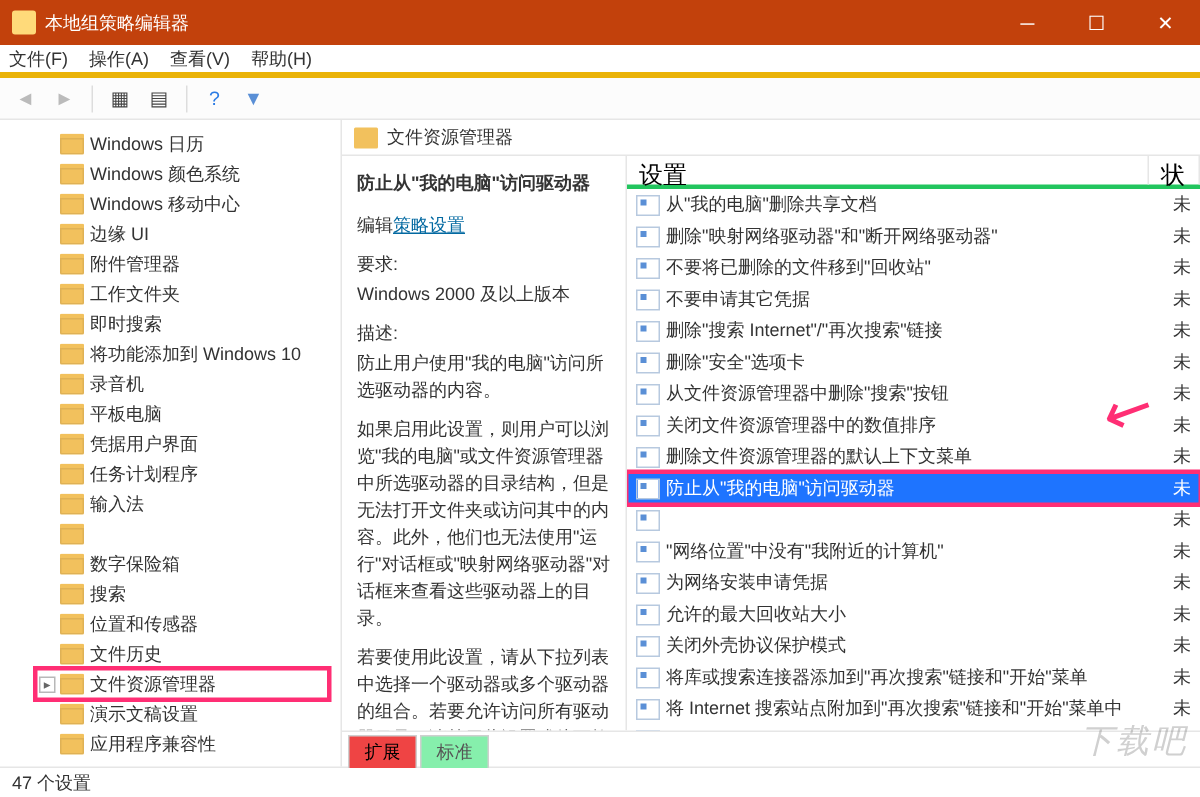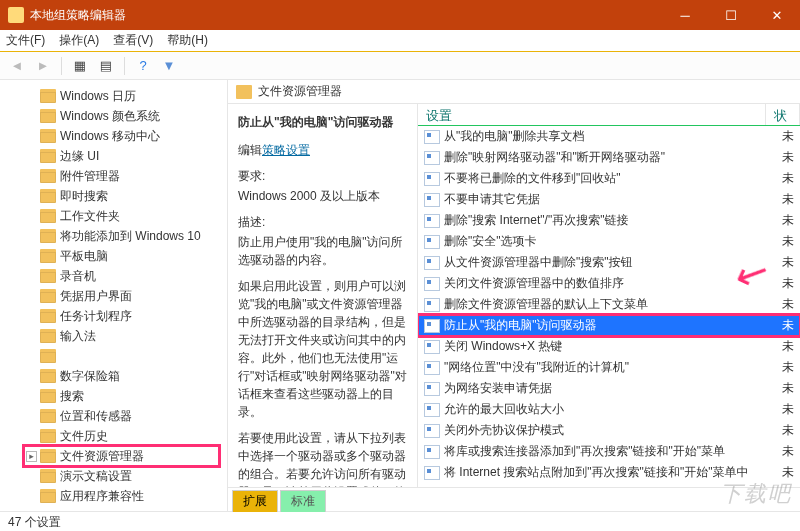--- a/index.html
+++ b/index.html
@@ -3,21 +3,21 @@
 <meta charset="utf-8">
 <style>
 * { margin: 0; padding: 0; box-sizing: border-box; font-family: "Microsoft YaHei", "SimSun", Arial, sans-serif; }
 html, body { width: 800px; height: 531px; overflow: hidden; background: #fff; }
 
 .titlebar { height: 30px; background: #c2410c; display: flex; align-items: center; padding: 0 0 0 8px; color: #fff; font-size: 12px; }
 .titlebar .app-icon { width: 16px; height: 16px; background: #ffda7a; margin-right: 6px; display:inline-block; border-radius:2px; }
 .titlebar .title { flex: 1; }
 .titlebar .wbtn { width: 46px; height: 30px; display: flex; align-items: center; justify-content: center; font-size: 13px; color:#fff; }
 
-.menubar { height: 22px; background: #fff; border-bottom: 1px solid #eab308; display: flex; align-items: center; font-size: 12px; padding: 0 6px; color:#333; }
+.menubar { height: 22px; background: #fff; border-bottom: 4px solid #eab308; display: flex; align-items: center; font-size: 12px; padding: 0 6px; color:#333; }
 .menubar span { margin-right: 14px; }
 
 .toolbar { height: 28px; background: #fcfcfc; border-bottom: 1px solid #e6e6e6; display: flex; align-items: center; padding: 0 6px; gap: 4px; }
 .toolbar .tbtn { width: 22px; height: 22px; display:flex; align-items:center; justify-content:center; font-size:13px; color:#444; border:1px solid transparent; }
 .toolbar .tbtn.disabled { color:#bbb; }
 .toolbar .sep { width:1px; height:18px; background:#ddd; margin:0 3px; }
 
 .content { display:flex; height: calc(531px - 30px - 22px - 28px - 20px); }
 
 .tree { width: 228px; border-right: 1px solid #e6e6e6; overflow-y: scroll; font-size: 12px; color:#333; padding: 6px 0; }
@@ -29,34 +29,34 @@
 
 .right { flex:1; display:flex; flex-direction:column; }
 .header-row { display:flex; align-items:center; height:24px; border-bottom:1px solid #e6e6e6; font-size:12px; color:#333; }
 .header-row .hico { width:16px; height:14px; background:#f2c15d; margin: 0 6px 0 8px; border-radius:1px; }
 .panes { flex:1; display:flex; overflow:hidden; }
 .detail { width: 190px; border-right:1px solid #e6e6e6; padding:10px 10px; font-size:12px; color:#333; overflow:hidden; }
 .detail .pol-title { font-weight:bold; margin-bottom:10px; }
 .detail a { color:#0369a1; text-decoration:underline; }
 .detail p { margin: 8px 0; line-height:1.5; }
 .list-wrap { flex:1; position:relative; overflow:hidden; }
-.list-head { display:flex; height:22px; border-bottom:1px solid #22c55e; font-size:13px; color:#0f766e; }
+.list-head { display:flex; height:22px; border-bottom:3px solid #22c55e; font-size:16px; color:#000000; }
 .list-head .col { padding:3px 8px; border-right:1px solid #e6e6e6; }
 .list-head .col:first-child { flex:1; }
 .list-head .col:last-child { width:34px; }
 .list-body { overflow-y:scroll; height: calc(100% - 22px); font-size:12px; }
 .row { display:flex; align-items:center; height:21px; padding:0 6px; color:#333; white-space:nowrap; }
 .row .rico { width:16px; height:14px; margin-right:4px; flex:none; display:inline-block; background:
   linear-gradient(#fff,#fff) padding-box; border:1px solid #b7c9df; position:relative; }
 .row .rico::after{ content:""; position:absolute; left:2px; top:2px; width:4px; height:4px; background:#5a8fd6; }
 .row.selected { background:#1e74ff; color:#fff; outline:3px solid #ff2e74; outline-offset:-1px; }
 .row .state { margin-left:auto; padding-left:6px; }
 
 .tabs { height:24px; border-top:1px solid #e6e6e6; display:flex; align-items:flex-end; font-size:12px; padding-left:4px; gap:2px; position:relative; }
-.tab { border:1px solid #cfcfcf; border-top:1px solid #cfcfcf; border-bottom:none; background:#eab308; padding:2px 10px; position:relative; top:1px; }
+.tab { border:1px solid #cfcfcf; border-top:1px solid #cfcfcf; border-bottom:none; background:#ef4444; padding:2px 10px; position:relative; top:1px; }
 .tab.inactive { background:#86efac; color:#555; }
 
 .statusbar { height:20px; border-top:1px solid #e6e6e6; font-size:12px; color:#333; padding:2px 8px; }
 
 .arrow { position:absolute; right:30px; top:146px; font-size:40px; color:#ff2e74; transform:rotate(25deg); pointer-events:none; }
 
 ::-webkit-scrollbar { width:16px; }
 ::-webkit-scrollbar-track { background:#f1f1f1; }
 ::-webkit-scrollbar-thumb { background:#c6c6c6; border:3px solid #f1f1f1; }
 
@@ -109,37 +109,37 @@
       <div class="tree-item">
         <span class="fico"></span>
         <span>边缘 UI</span>
       </div>
       <div class="tree-item">
         <span class="fico"></span>
         <span>附件管理器</span>
       </div>
       <div class="tree-item">
         <span class="fico"></span>
+        <span>工作文件夹</span>
+      </div>
+      <div class="tree-item">
+        <span class="fico"></span>
         <span>即时搜索</span>
       </div>
       <div class="tree-item">
         <span class="fico"></span>
-        <span>工作文件夹</span>
-      </div>
-      <div class="tree-item">
-        <span class="fico"></span>
         <span>将功能添加到 Windows 10</span>
       </div>
       <div class="tree-item">
         <span class="fico"></span>
+        <span>录音机</span>
+      </div>
+      <div class="tree-item">
+        <span class="fico"></span>
         <span>平板电脑</span>
-      </div>
-      <div class="tree-item">
-        <span class="fico"></span>
-        <span>录音机</span>
       </div>
       <div class="tree-item">
         <span class="fico"></span>
         <span>凭据用户界面</span>
       </div>
       <div class="tree-item">
         <span class="fico"></span>
         <span>任务计划程序</span>
       </div>
       <div class="tree-item">
@@ -251,21 +251,20 @@
               <span>删除文件资源管理器的默认上下文菜单</span>
               <span class="state">未</span>
             </div>
             <div class="row selected">
               <span class="rico"></span>
               <span>防止从"我的电脑"访问驱动器</span>
               <span class="state">未</span>
             </div>
             <div class="row">
               <span class="rico"></span>
-              <span>关闭 Windows+X 热键</span>
               <span class="state">未</span>
             </div>
             <div class="row">
               <span class="rico"></span>
               <span>"网络位置"中没有"我附近的计算机"</span>
               <span class="state">未</span>
             </div>
             <div class="row">
               <span class="rico"></span>
               <span>为网络安装申请凭据</span>

